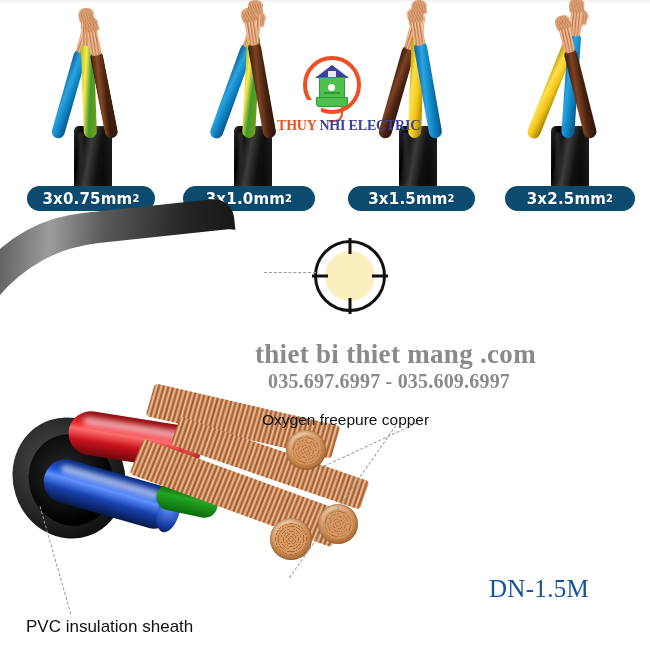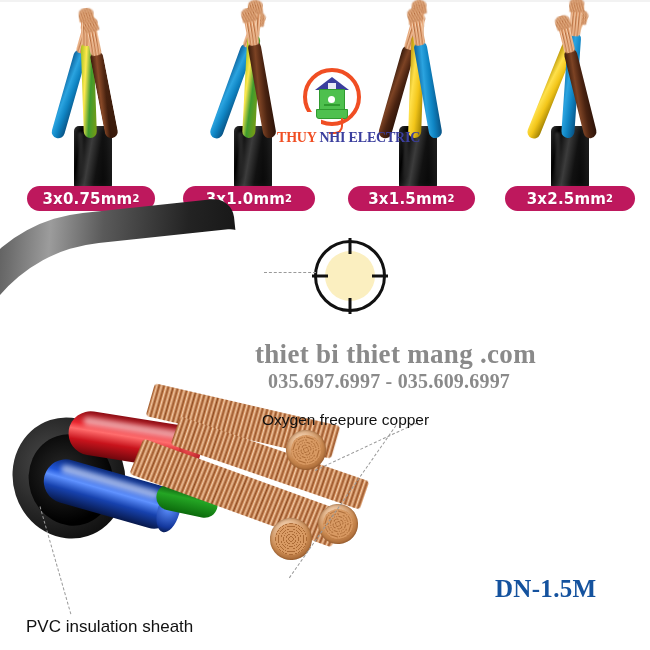--- a/index.html
+++ b/index.html
@@ -27,28 +27,28 @@
         background:repeating-linear-gradient(74deg,#c07a46 0px,#f0bc93 1.2px,#a85f32 2.4px);
         border-radius:40% 40% 10% 10%;filter:blur(.4px);opacity:.95;transform:rotate(-4deg);}
   .ins-blue{background:linear-gradient(95deg,#0b5f99 0%,#2ba4e0 35%,#0f85c4 62%,#084f80 100%);}
   .ins-yellow{background:linear-gradient(95deg,#b59100 0%,#ffe04a 33%,#f2c519 62%,#9a7c00 100%);}
   .ins-yelgrn{background:linear-gradient(95deg,#9fbe18 0%,#ffe84f 30%,#3f9b2e 58%,#7d9c12 100%);}
   .ins-brown{background:linear-gradient(95deg,#2e1408 0%,#8a4a28 32%,#55271233 60%,#3d1d0c 100%),
                         linear-gradient(#5a2d15,#2e1408);}
   .ins-brown2{background:linear-gradient(95deg,#33180a 0%,#7d4324 34%,#4a2311 64%,#2a1208 100%);}
 
   
-  .badge{position:absolute;height:25px;border-radius:13px;background:#be185d;
+  .badge{position:absolute;height:25px;border-radius:13px;background:#0c4a6e;
          color:#fff;font-size:15px;font-weight:700;letter-spacing:.2px;
          display:flex;align-items:center;justify-content:center;
          font-family:"DejaVu Sans", sans-serif;text-shadow:0 1px 1px rgba(0,0,0,.12);}
   .badge sup{font-size:10px;vertical-align:super;line-height:0;}
 
   
-  #logo{position:absolute;left:277px;top:68px;width:110px;height:90px;}
+  #logo{position:absolute;left:277px;top:56px;width:110px;height:90px;}
   .logo-ring{position:absolute;left:26px;top:0px;width:58px;height:58px;border-radius:50%;
              border:4px solid #F04E23;box-sizing:border-box;}
   .logo-ring-gap{position:absolute;left:22px;top:44px;width:22px;height:18px;background:#fff;}
   .logo-roof{position:absolute;left:38px;top:9px;width:0;height:0;
              border-left:17px solid transparent;border-right:17px solid transparent;
              border-bottom:13px solid #3b3f9e;}
   .logo-body{position:absolute;left:42px;top:21px;width:26px;height:22px;background:#4ec04e;
              border:1px solid #2f9b2f;box-sizing:border-box;}
   .logo-win{position:absolute;left:50px;top:14px;width:10px;height:9px;background:#eaeaf6;
             border:1px solid #3b3f9e;box-sizing:border-box;}
@@ -115,21 +115,21 @@
   #lbl-ecc{left:292px;top:312px;}
   #lbl-oxy{left:262px;top:411px;}
   #lbl-pvc{left:26px;top:617px;font-size:17px;}
 
   #wm1{position:absolute;left:255px;top:339px;font-family:"Liberation Serif", serif;
        font-weight:700;font-size:27px;color:#8a8a8a;white-space:nowrap;letter-spacing:.3px;}
   #wm2{position:absolute;left:268px;top:370px;font-family:"Liberation Serif", serif;
        font-weight:700;font-size:20px;color:#8a8a8a;white-space:nowrap;letter-spacing:.2px;}
 
   #model{position:absolute;left:489px;top:575px;font-family:"Liberation Serif", serif;
-       font-weight:700;font-size:25px;color:#14529E;letter-spacing:.3px;margin-left:6px;}
+       font-weight:400;font-size:25px;color:#14529E;letter-spacing:.3px;}
 </style>
 </head>
 <body>
 
 <div id="stage">
 
   <div class="topline"></div>
 
   <div class="spec" style="left:18px;top:8px;">
     <div class="sheath"></div>

